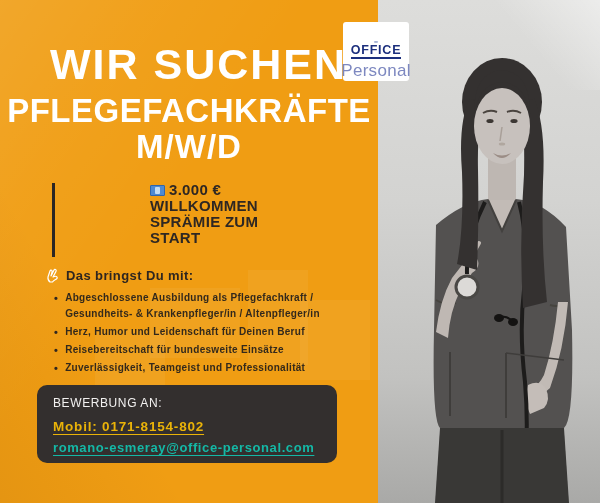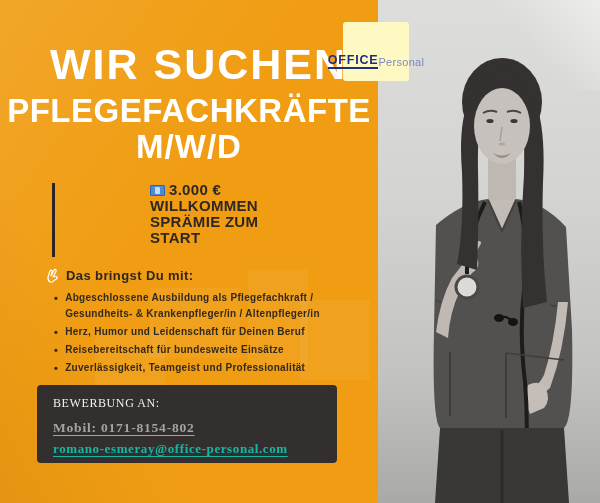--- a/index.html
+++ b/index.html
@@ -79,35 +79,34 @@
   .req-list li{
     display:flex; gap:7px; margin-bottom:2px;
     color:#33291c; font-size:10px; font-weight:700; line-height:16px;
     letter-spacing:0.3px;
   }
   .req-list .dot{ font-size:11px; line-height:16px; color:#2e2620; }
 
   
   .contact-card{
     position:absolute; left:37px; top:385px; width:300px; height:78px;
-    background:#332F2E; border-radius:4px; padding:11px 16px 10px 16px;
+    background:#332F2E; border-radius:10px; padding:11px 16px 10px 16px;
     z-index:3;
-    font-family:Liberation Serif, serif;
   }
   .contact-tail{
     position:absolute; left:298px; top:420px; width:0; height:0;
     border-left:18px solid #332F2E; border-top:5px solid transparent;
     border-bottom:11px solid transparent; z-index:2;
   }
   .contact-label{
     color:#f2f1f0; font-size:12px; font-weight:400; letter-spacing:0.6px;
   }
   .contact-phone{
     display:inline-block; margin-top:9px;
-    color:#a3a3a3; font-size:13.5px; font-weight:800; letter-spacing:0.8px;
+    color:#eab308; font-size:13.5px; font-weight:800; letter-spacing:0.8px;
     text-decoration:underline; text-underline-offset:3px; cursor:pointer;
   }
   .contact-email{
     display:inline-block; margin-top:5px;
     color:#14b8a6; font-size:13px; font-weight:800; letter-spacing:0.6px;
     text-decoration:underline; text-underline-offset:3px; cursor:pointer;
   }
 
   
   .photo-panel{
@@ -117,31 +116,31 @@
   }
   .photo-corner{
     position:absolute; right:0; top:0; width:120px; height:90px;
     background:linear-gradient(230deg, rgba(255,255,255,0.45) 0%, rgba(255,255,255,0) 55%);
   }
   .nurse-svg{ position:absolute; left:0; top:0; }
 
   
   .logo-card{
     position:absolute; left:343px; top:22px; width:66px; height:59px;
-    background:#fef9c3; border-radius:3px; z-index:4;
-    display:flex; flex-direction:row; align-items:center; justify-content:center;
+    background:#ffffff; border-radius:3px; z-index:4;
+    display:flex; flex-direction:column; align-items:center; justify-content:center;
     padding-top:19px;
   }
   .logo-people{ width:42px; height:19px; display:block; }
   .logo-office{
     color:#1C2F7D; font-size:12.5px; font-weight:800; letter-spacing:0.8px;
     border-bottom:2px solid #1C2F7D; padding-bottom:0px; line-height:13px; margin-top:1px;
   }
   .logo-personal{
-    color:#7D88C0; font-size:11px; font-weight:400; letter-spacing:0.3px; margin-top:2px;
+    color:#7D88C0; font-size:17px; font-weight:400; letter-spacing:0.3px; margin-top:2px;
   }
 </style>
 </head>
 <body>
 
 <div class="poster">
 
   <div class="photo-panel">
     <div class="photo-corner"></div>
     <svg class="nurse-svg" width="222" height="503" viewBox="0 0 222 503" xmlns="http://www.w3.org/2000/svg">

